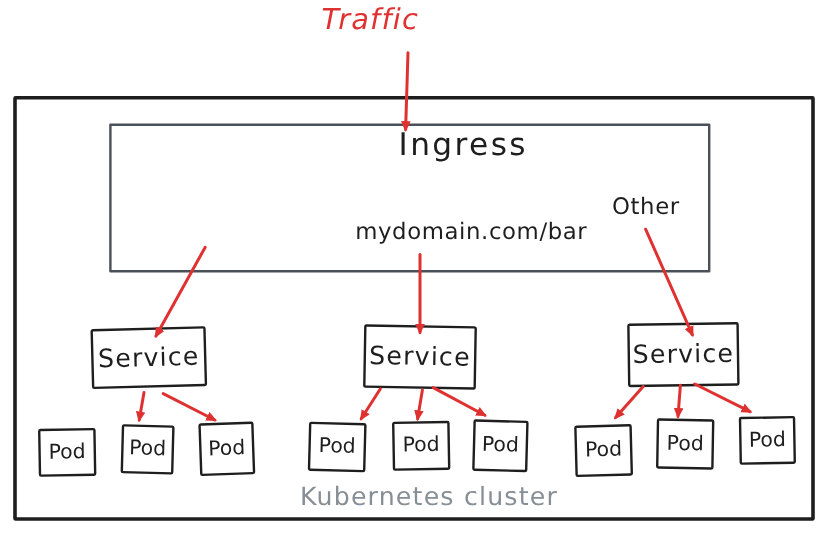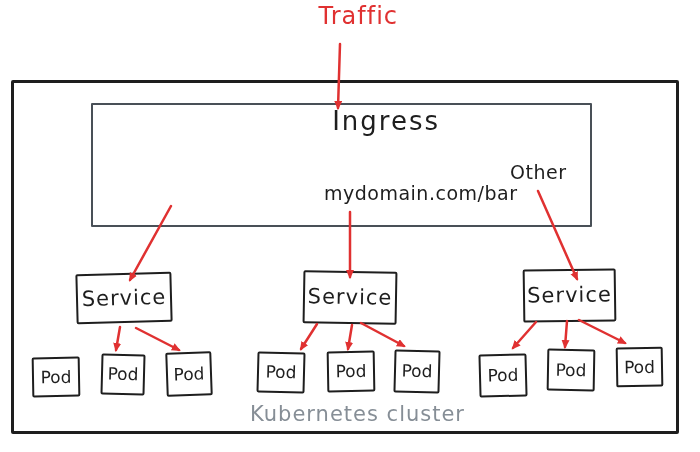--- a/index.html
+++ b/index.html
@@ -3,21 +3,21 @@
 <meta charset="utf-8">
 <style>
   html,body{margin:0;padding:0;background:#fff;}
   .canvas{
     position:relative;width:700px;height:452px;background:#ffffff;overflow:hidden;
     font-family:"DejaVu Sans", sans-serif;color:var(--stroke,#1e1e1e);
   }
   .abs{position:absolute;line-height:1;}
   .label{white-space:nowrap;}
   .traffic{
-    color:var(--arrow,#e03131);font-size:24px;text-align:right;letter-spacing:1px;
+    color:var(--arrow,#e03131);font-size:24px;text-align:left;letter-spacing:1px;font-style:italic;
   }
   .outer-box{
     border:3px solid var(--stroke,#1e1e1e);border-radius:2px;background:transparent;
   }
   .ingress-box{
     border:2px solid var(--box-stroke,#495057);border-radius:1px;background:#ffffff;
   }
   .ingress-title{font-size:26px;letter-spacing:2px;text-align:right;}
   .rule{font-size:19px;letter-spacing:0.5px;}
   .node{
@@ -38,21 +38,21 @@
 
 <div class="canvas">
 
   <div class="abs label traffic" style="left:268px;top:4px;width:130px;">Traffic</div>
 
   <div class="abs outer-box" style="left:11px;top:80px;width:662px;height:348px;"></div>
 
   <div class="abs ingress-box" style="left:91px;top:103px;width:497px;height:120px;"></div>
   <div class="abs label ingress-title" style="left:280px;top:108px;width:160px;">Ingress</div>
 
-  <div class="abs label rule" style="left:296px;top:184px;margin-left:28px;">mydomain.com/bar</div>
+  <div class="abs label rule" style="left:296px;top:184px;">mydomain.com/bar</div>
   <div class="abs label rule" style="left:510px;top:163px;">Other</div>
 
   <div class="abs node" style="left:76px;top:273px;width:92px;height:46px;transform:rotate(-1.5deg);">
     <span class="service-label">Service</span>
   </div>
   <div class="abs node" style="left:303px;top:271px;width:90px;height:49px;transform:rotate(1deg);">
     <span class="service-label">Service</span>
   </div>
   <div class="abs node" style="left:523px;top:269px;width:89px;height:49px;transform:rotate(-0.8deg);">
     <span class="service-label">Service</span>

